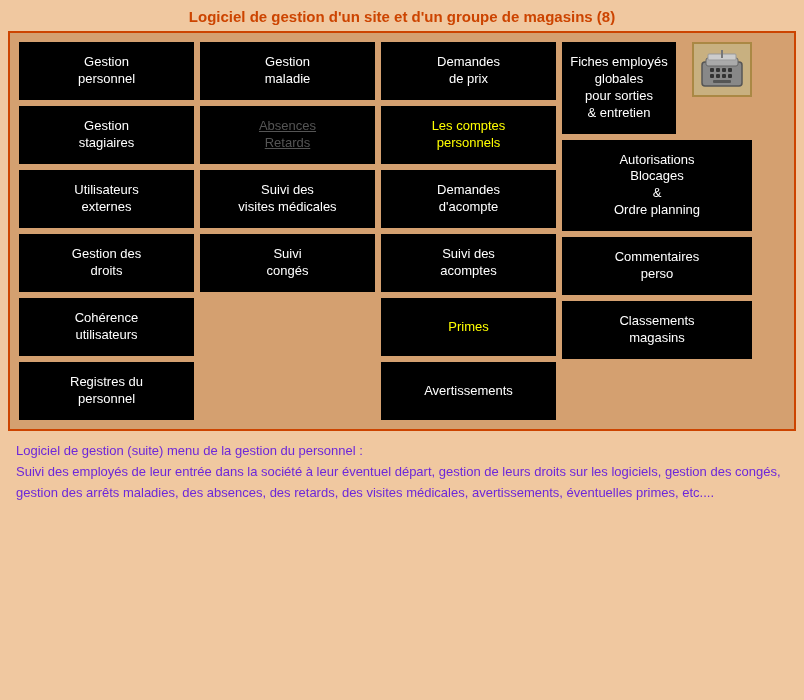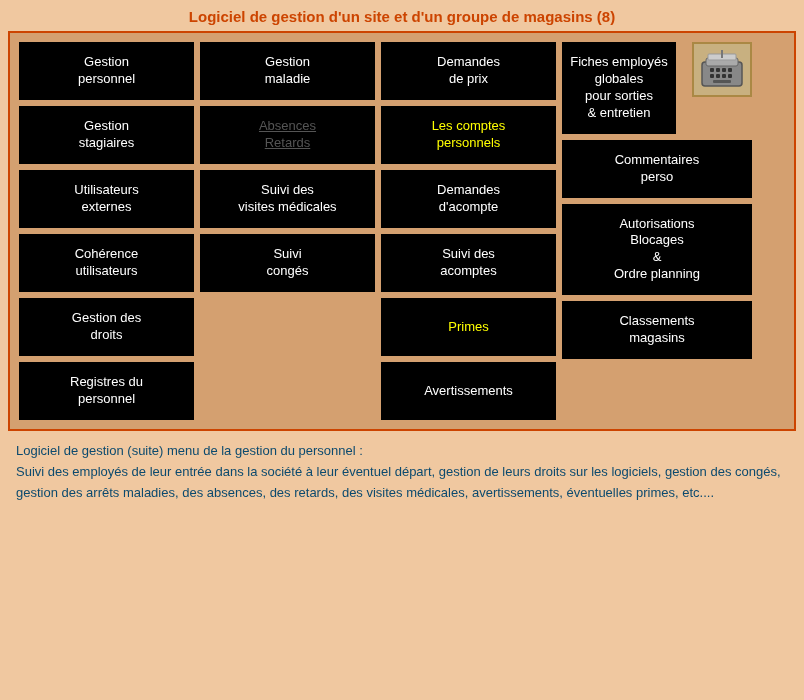--- a/index.html
+++ b/index.html
@@ -74,21 +74,21 @@
       justify-content: center;
       font-size: 28px;
     }
 
     .footer-text {
       background: #f0c8a0;
       margin: 0 8px;
       padding: 10px 8px 10px 8px;
       font-size: 13px;
       line-height: 1.6;
-      color: #0c4a6e;
+      color: #6d28d9;
     }
 
     .col4-row1 {
       display: grid;
       grid-template-columns: 1fr auto;
       gap: 16px;
       align-items: start;
     }
   </style>
 </head>
@@ -96,22 +96,22 @@
 
 <div class="page-title">Logiciel de gestion d'un site et d'un groupe de magasins (8)</div>
 
 <div class="main-container">
   <div class="grid">
 
     <div class="col">
       <div class="menu-item">Gestion<br>personnel</div>
       <div class="menu-item">Gestion<br>stagiaires</div>
       <div class="menu-item">Utilisateurs<br>externes</div>
+      <div class="menu-item">Gestion des<br>droits</div>
       <div class="menu-item">Cohérence<br>utilisateurs</div>
-      <div class="menu-item">Gestion des<br>droits</div>
       <div class="menu-item">Registres du<br>personnel</div>
     </div>
 
     <div class="col">
       <div class="menu-item">Gestion<br>maladie</div>
       <div class="menu-item disabled">Absences<br>Retards</div>
       <div class="menu-item">Suivi des<br>visites médicales</div>
       <div class="menu-item">Suivi<br>congés</div>
     </div>
 
@@ -139,21 +139,21 @@
             <rect x="10" y="24" width="4" height="4" rx="1" fill="#333"></rect>
             <rect x="16" y="24" width="4" height="4" rx="1" fill="#333"></rect>
             <rect x="22" y="24" width="4" height="4" rx="1" fill="#333"></rect>
             <rect x="28" y="24" width="4" height="4" rx="1" fill="#333"></rect>
             <rect x="13" y="30" width="18" height="3" rx="1" fill="#555"></rect>
             <rect x="8" y="4" width="28" height="6" rx="1" fill="#ccc" stroke="#999" stroke-width="1"></rect>
             <line x1="22" y1="0" x2="22" y2="8" stroke="#777" stroke-width="2"></line>
           </svg>
         </div>
       </div>
+      <div class="menu-item">Autorisations<br>Blocages<br>&amp;<br>Ordre planning</div>
       <div class="menu-item">Commentaires<br>perso</div>
-      <div class="menu-item">Autorisations<br>Blocages<br>&amp;<br>Ordre planning</div>
       <div class="menu-item">Classements<br>magasins</div>
     </div>
 
   </div>
 </div>
 
 <div class="footer-text">Logiciel de gestion (suite)  menu de la gestion du personnel :<br>Suivi des employés de leur entrée dans la société à leur éventuel départ, gestion de leurs droits sur les logiciels, gestion des congés, gestion des arrêts maladies, des absences, des retards, des visites médicales, avertissements, éventuelles primes, etc....</div>
 
 </body></html>

